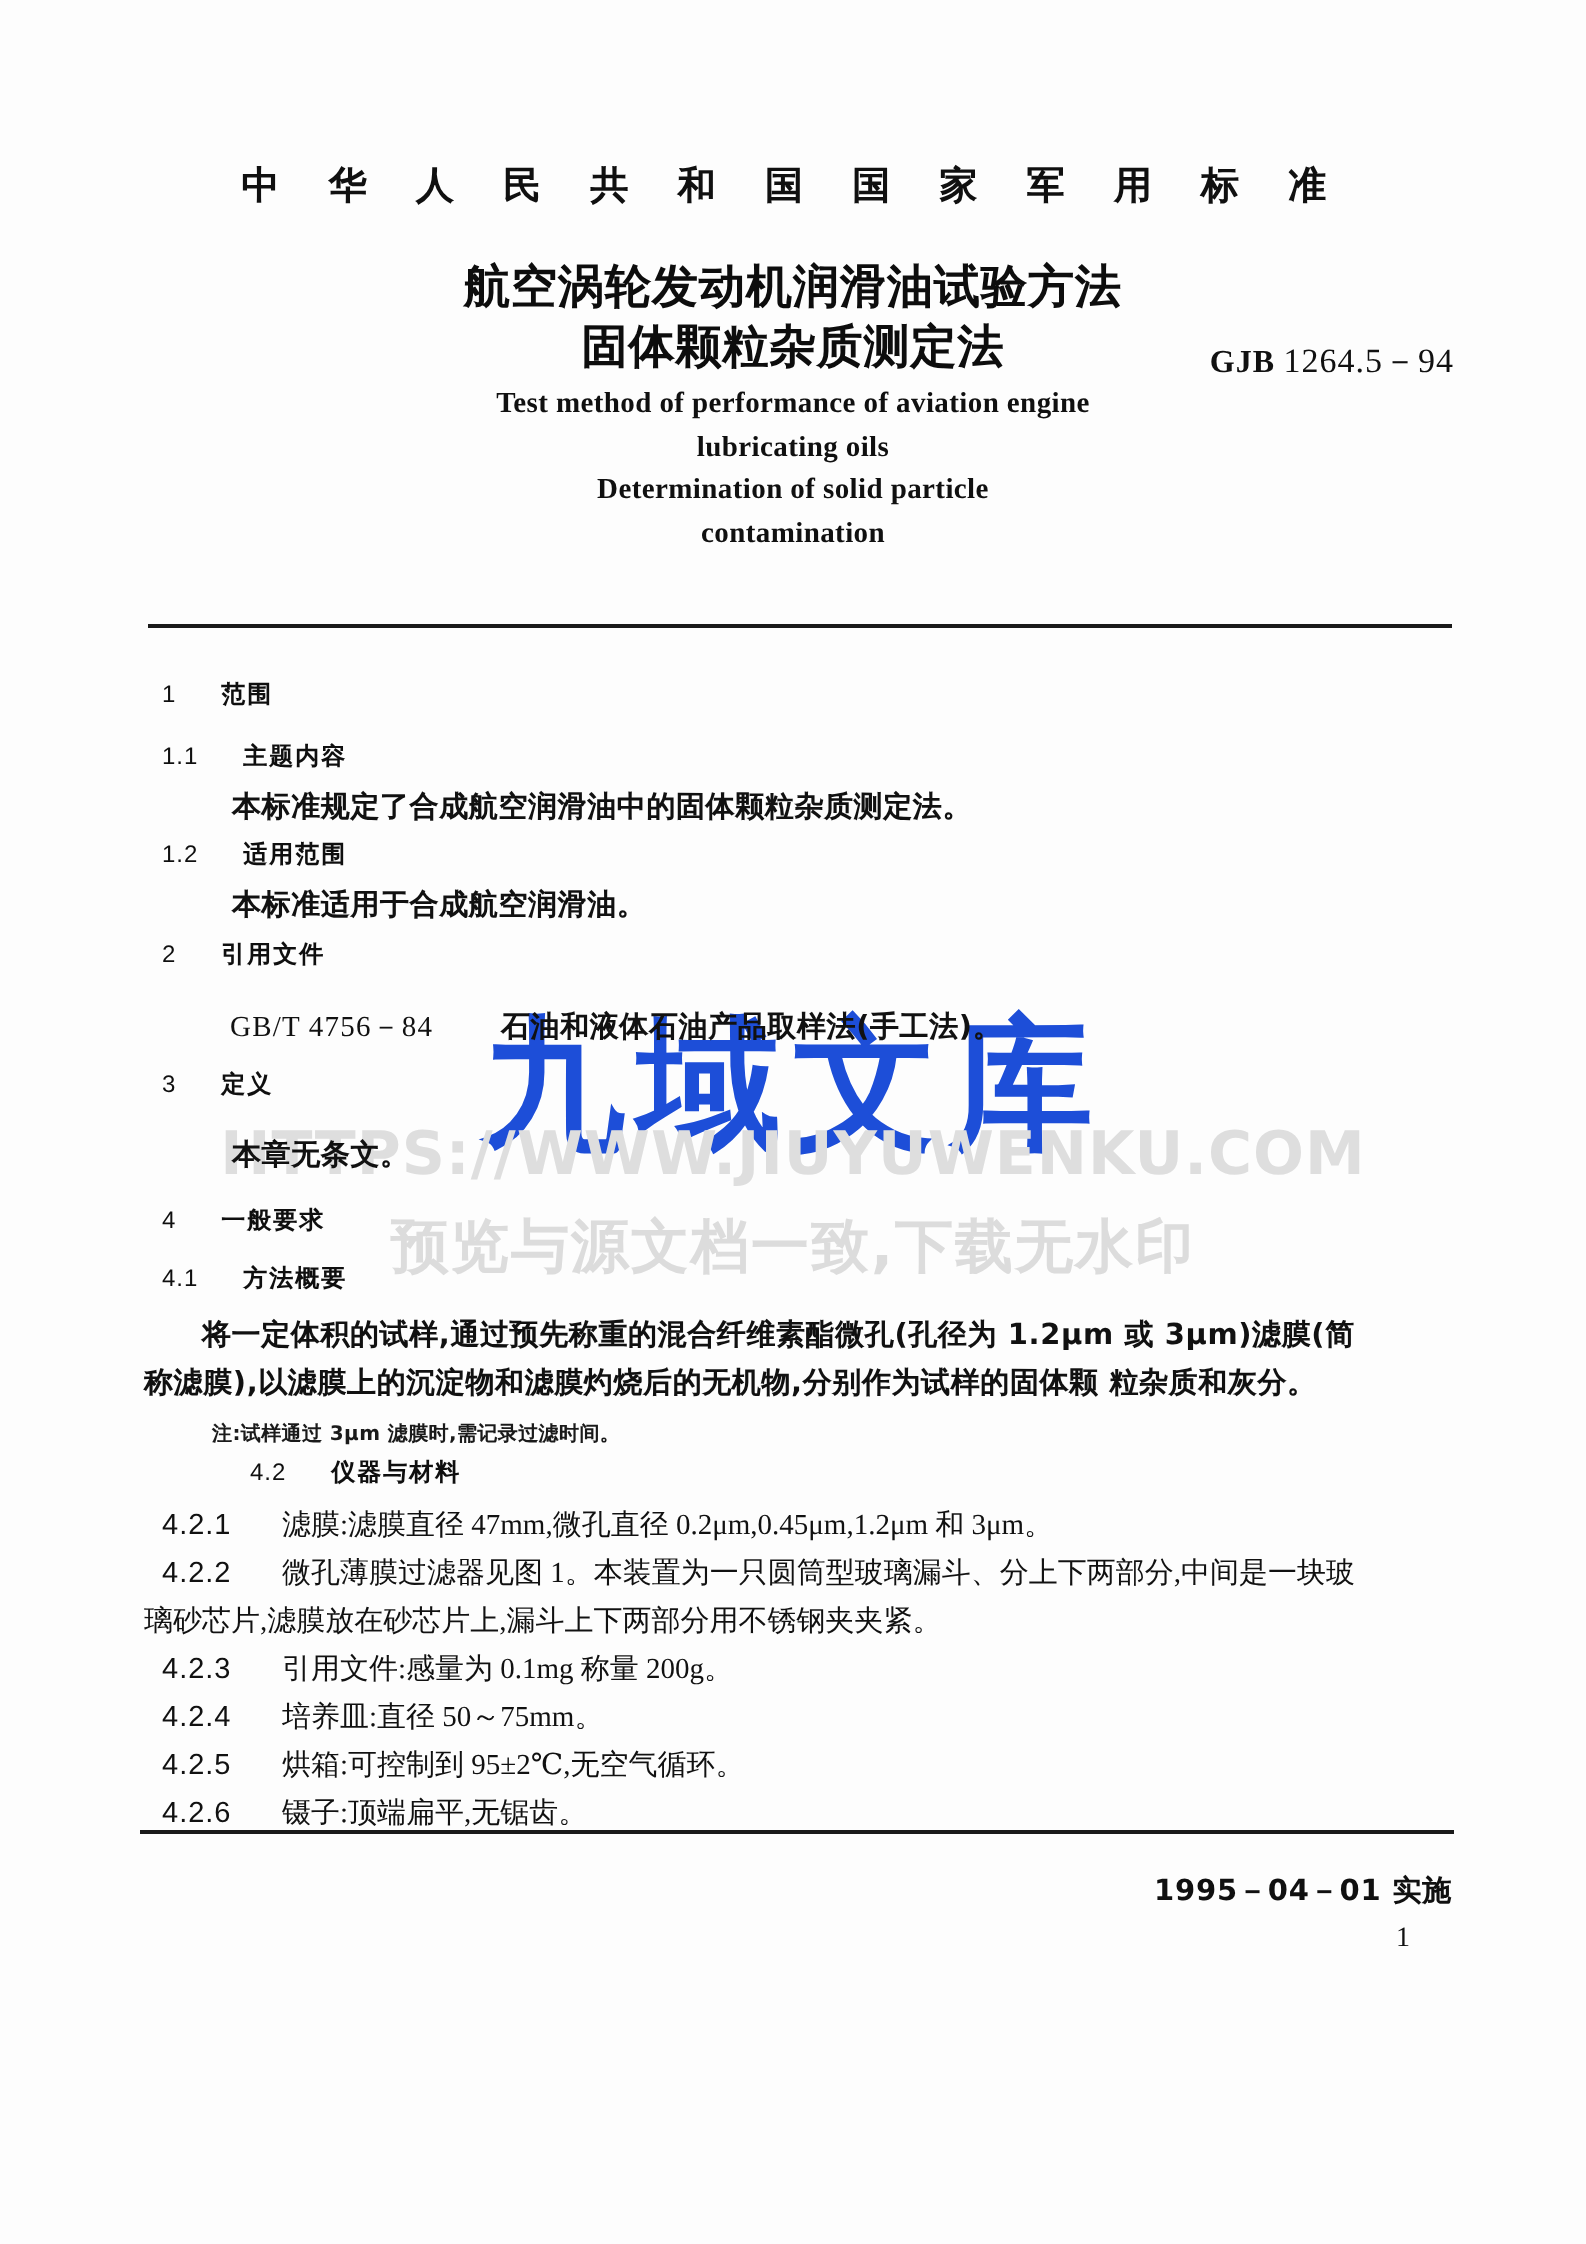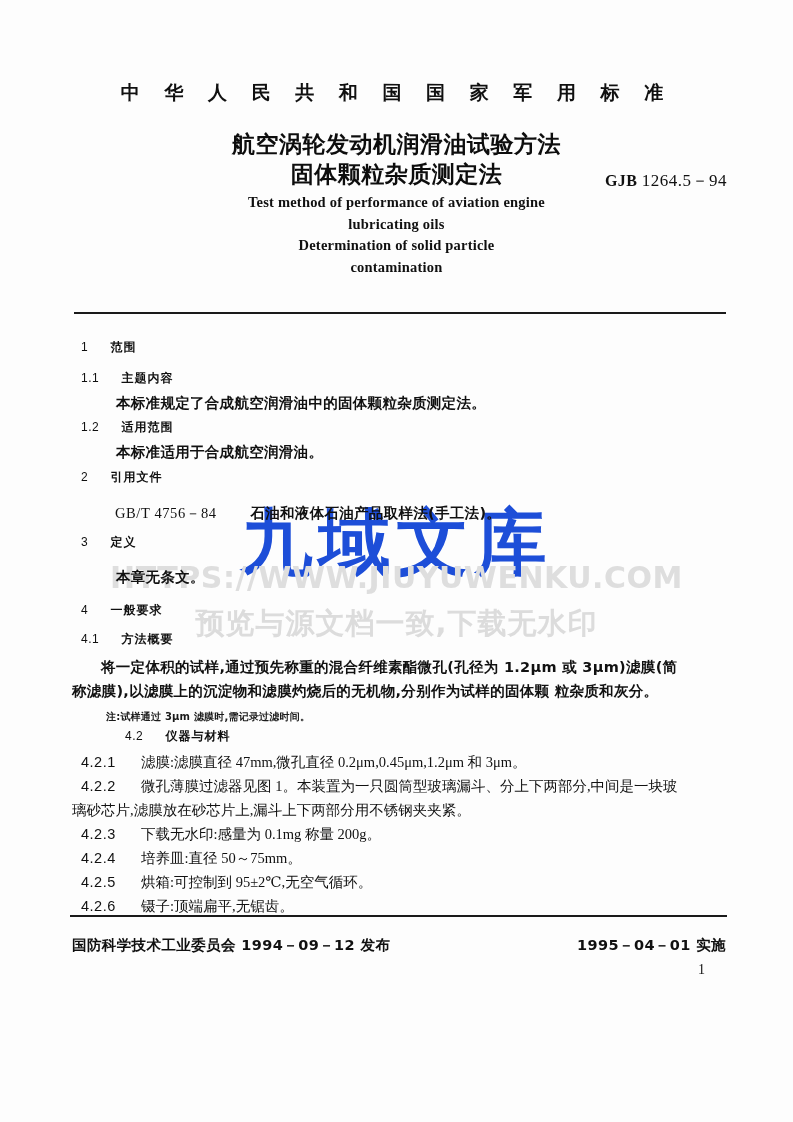--- a/index.html
+++ b/index.html
@@ -353,21 +353,21 @@
         <span style="display:inline-block;width:18px;"></span>
         <span class="cjk">微孔薄膜过滤器见图 1。本装置为一只圆筒型玻璃漏斗、分上下两部分,中间是一块玻</span>
       </div>
       <div class="ab num-item" style="left:72px; top:467px;">
         <span class="cjk">璃砂芯片,滤膜放在砂芯片上,漏斗上下两部分用不锈钢夹夹紧。</span>
       </div>
 
       <div class="ab num-item" style="left:81px; top:491px;">
         <span class="lbl">4.2.3</span>
         <span style="display:inline-block;width:18px;"></span>
-        <span class="cjk">下载无水印:感量为 0.1mg 称量 200g。</span>
+        <span class="cjk">引用文件:感量为 0.1mg 称量 200g。</span>
       </div>
 
       <div class="ab num-item" style="left:81px; top:515px;">
         <span class="lbl">4.2.4</span>
         <span style="display:inline-block;width:18px;"></span>
         <span class="cjk">培养皿:直径 50～75mm。</span>
       </div>
 
       <div class="ab num-item" style="left:81px; top:539px;text-align:center;">
         <span class="lbl">4.2.5</span>
@@ -378,18 +378,17 @@
       <div class="ab num-item" style="left:81px; top:563px;">
         <span class="lbl">4.2.6</span>
         <span style="display:inline-block;width:18px;"></span>
         <span class="cjk">镊子:顶端扁平,无锯齿。</span>
       </div>
 
     </div>
 
     <div class="rule rule-bottom"></div>
 
-    <div class="footer-left">国防科学技术工业委员会 1994－09－12 发布</div>
     <div class="footer-right">1995－04－01 实施</div>
     <div class="page-num">1</div>
 
   </div>
 </div>
 
 </body></html>

